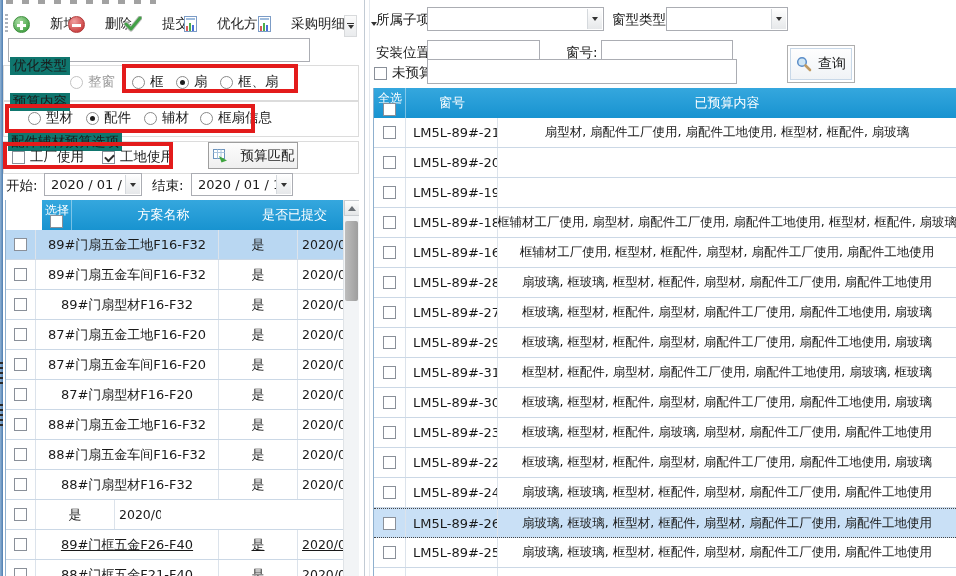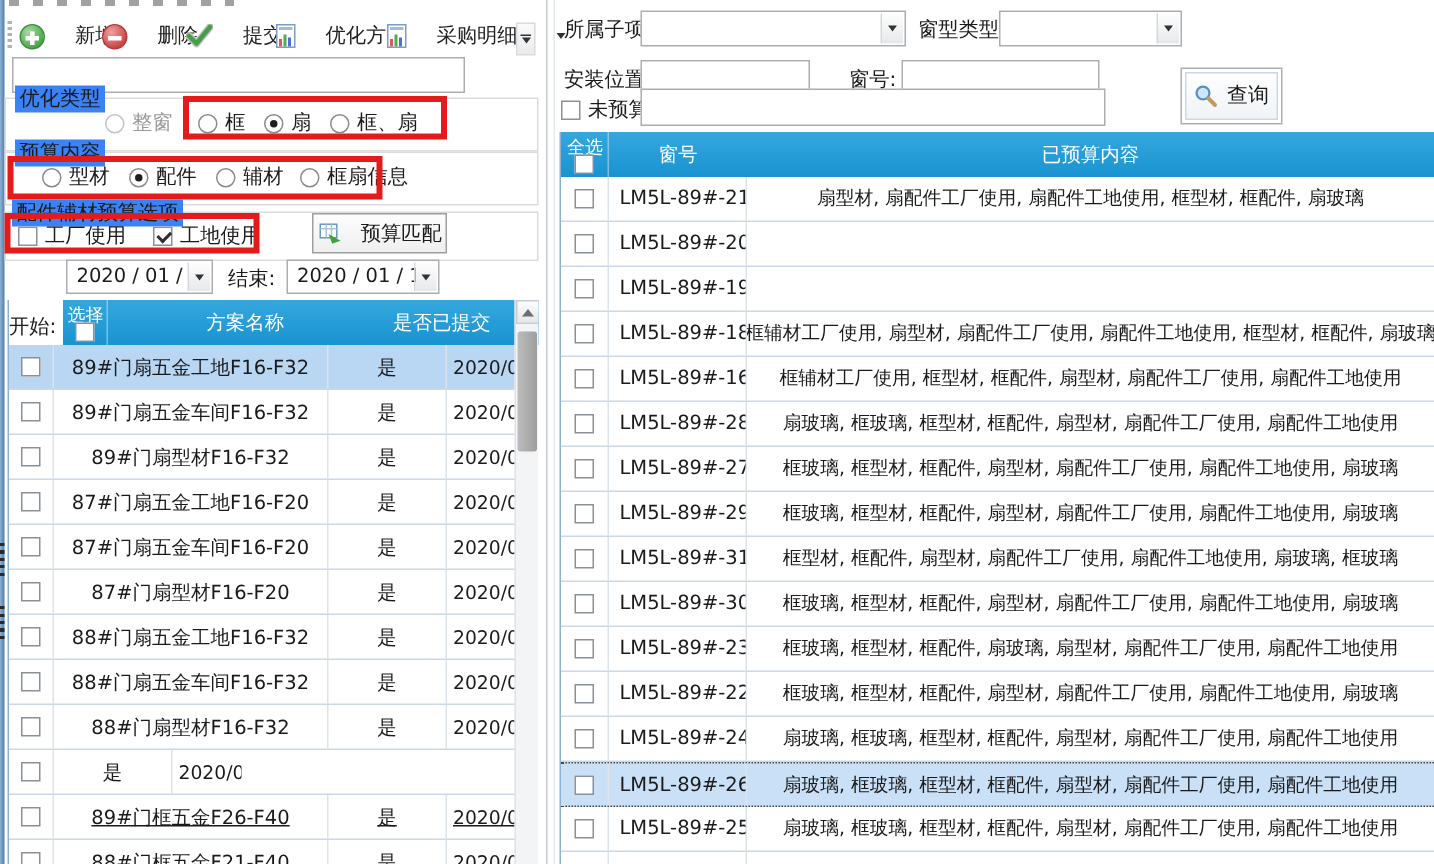--- a/index.html
+++ b/index.html
@@ -35,21 +35,21 @@
   .ovf { left:344px; top:15px; width:13px; height:22px; background:linear-gradient(#FBFBFB,#E9EBED);
     border:1px solid #D8DADC; display:flex; flex-direction:column; align-items:center; justify-content:center; gap:1px; }
   .ovf .bar { width:7px; height:1px; background:#333; }
 
   
   .tinput { background:#fff; border:1px solid #ABADB3; }
   .lbl { position:absolute; font-size:13.5px; white-space:nowrap; }
 
   
   .gbox { position:absolute; border:1px solid #DCDCDC; }
-  .glabel { position:absolute; background:#3b82f6; padding:0 3px; font-size:13.5px; }
+  .glabel { position:absolute; background:#0f766e; padding:0 3px; font-size:13.5px; }
 
   
   .opt { position:absolute; display:flex; align-items:center; gap:5px; font-size:13.5px; white-space:nowrap; }
   .radio { width:13px; height:13px; min-width:13px; border:1px solid #8A8A8A; border-radius:50%; background:#fff; position:relative; }
   .radio.sel::after { content:""; position:absolute; left:3px; top:3px; width:5px; height:5px; border-radius:50%; background:#1e1e1e; }
   .radio.dis { border-color:#C3C3C3; }
   .opt.dis { color:#9a9a9a; }
   .cb { width:13px; height:13px; min-width:13px; border:1px solid #8A9099; background:#fff; position:relative; display:inline-block; }
   .cb.checked::after { content:""; position:absolute; left:2px; top:2px; width:7px; height:4px;
     border-left:2px solid #2f2f2f; border-bottom:2px solid #2f2f2f; transform:rotate(-45deg); }
@@ -203,21 +203,21 @@
 
   <div class="btn" style="left:208px;top:142px;width:90px;height:27px;">
     <svg width="17" height="17" viewBox="0 0 17 17">
       <rect x="1.5" y="2.5" width="11" height="9" fill="#fff" stroke="#6E95BE"></rect>
       <path d="M1.5 5.5 h11 M5.5 2.5 v9 M9 2.5 v9" stroke="#A9C4DE" stroke-width="1" fill="none"></path>
       <path d="M7 9 L15 13.5 L9.5 15.5 Z" fill="#3FA43F"></path>
     </svg>
     <span>预算匹配</span>
   </div>
 
-  <span class="lbl" style="left:6px;top:177px;margin-top:32px;">开始:</span>
+  <span class="lbl" style="left:6px;top:177px;">开始:</span>
   <div class="combo" style="left:44px;top:173px;width:98px;height:23px;">
     <span class="val">2020 / 01 / 1</span>
     <span class="cbtn">
         <span class="arr-dn"></span>
       </span>
   </div>
   <span class="lbl" style="left:152px;top:177px;">结束:</span>
   <div class="combo" style="left:191px;top:173px;width:102px;height:23px;">
     <span class="val">2020 / 01 / 13</span>
     <span class="cbtn">

